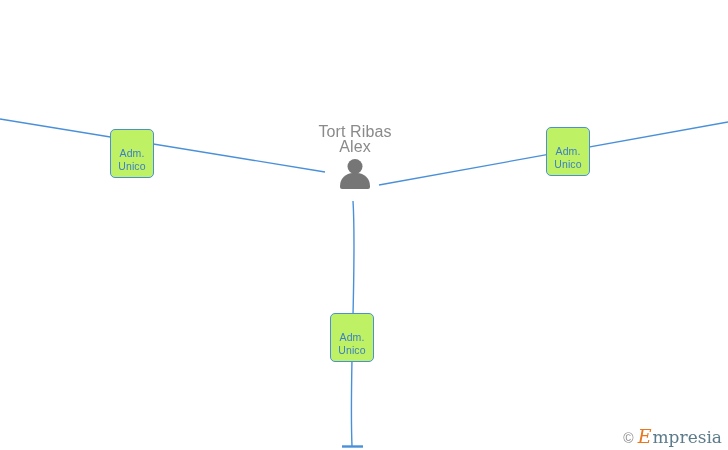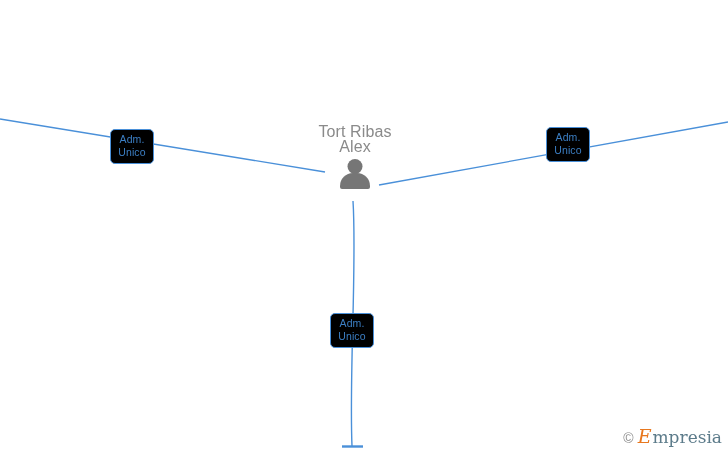--- a/index.html
+++ b/index.html
@@ -64,27 +64,27 @@
     width: 30px;
     height: 16px;
     background: #767676;
     border-radius: 13px 13px 2px 2px;
   }
 
   
   .rel-label {
     position: absolute;
     box-sizing: border-box;
-    background: #000000;
+    background: #bef264;
     border: 1px solid #4a90d9;
     border-radius: 5px;
     color: #3c7fc4;
     font-size: 10.5px;
     line-height: 13px;
-    padding: 3px 6px 4px 6px;
+    padding: 17px 6px 4px 6px;
     text-align: center;
     white-space: pre-line;
     letter-spacing: 0.1px;
   }
   #rel-label-left  { left: 110px; top: 129px; width: 44px; }
   #rel-label-right { left: 546px; top: 127px; width: 44px; }
   #rel-label-bottom{ left: 330px; top: 313px; width: 44px; }
 
   
   #watermark {

